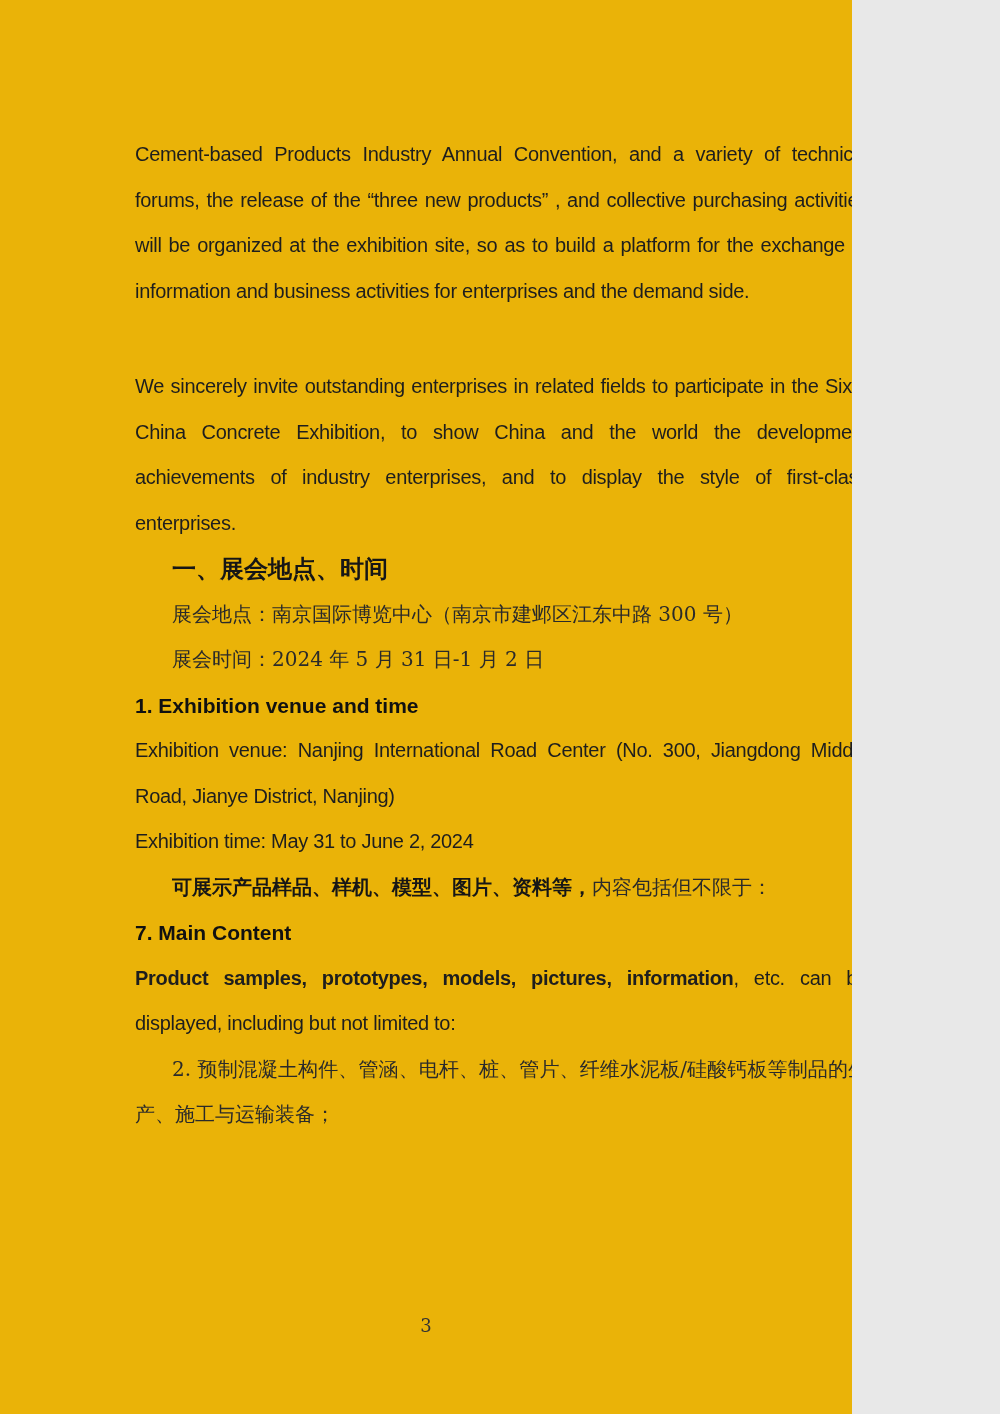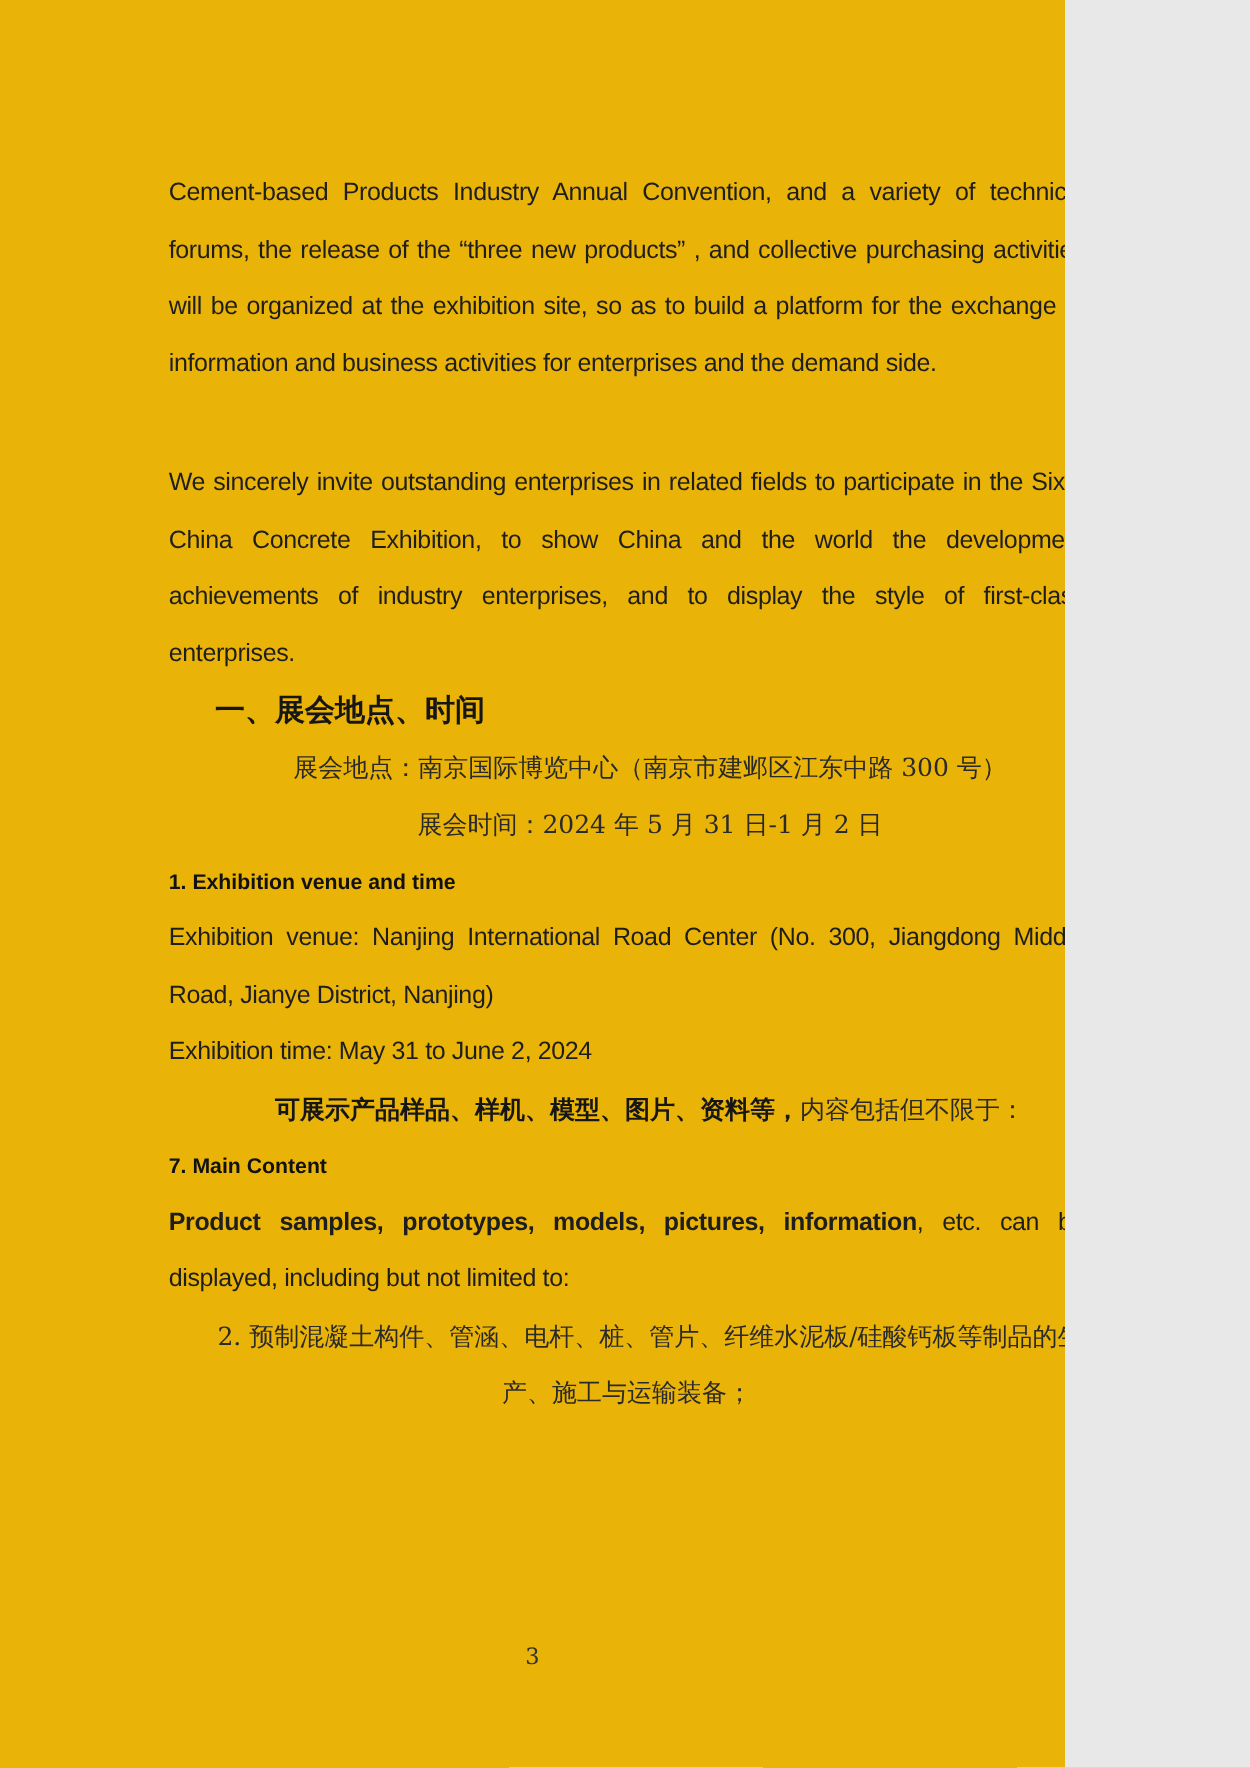--- a/index.html
+++ b/index.html
@@ -28,39 +28,38 @@
     line-height: 45.5px;
     letter-spacing: -0.3px;
     color: #1e1e1e;
   }
   .just { text-align: justify; }
   .gap-before { margin-top: 50px; }
 
   .en-heading {
     font-family: "Liberation Sans", "DejaVu Sans", sans-serif;
     font-weight: 700;
-    font-size: 17px;
+    font-size: 21px;
     line-height: 45.5px;
     color: #111111;
   }
   .zh-heading {
     font-family: "Liberation Sans", "DejaVu Sans", sans-serif;
     font-weight: 700;
     font-size: 24px;
     line-height: 45.5px;
     color: #161616;
     text-indent: 37px;
   }
   .zh {
     font-family: "DejaVu Serif", "Liberation Serif", serif;
     font-size: 20px;
     line-height: 45.5px;
     color: #2a2a2a;
     text-indent: 37px;
-    text-align: center;
   }
   .zh-bold { font-weight: 700; color: #161616; margin-top: 32px; }
 
   .page-number {
     position: absolute;
     top: 1303px;
     left: 0;
     width: 100%;
     text-align: center;
     font-family: "DejaVu Serif", "Liberation Serif", serif;

